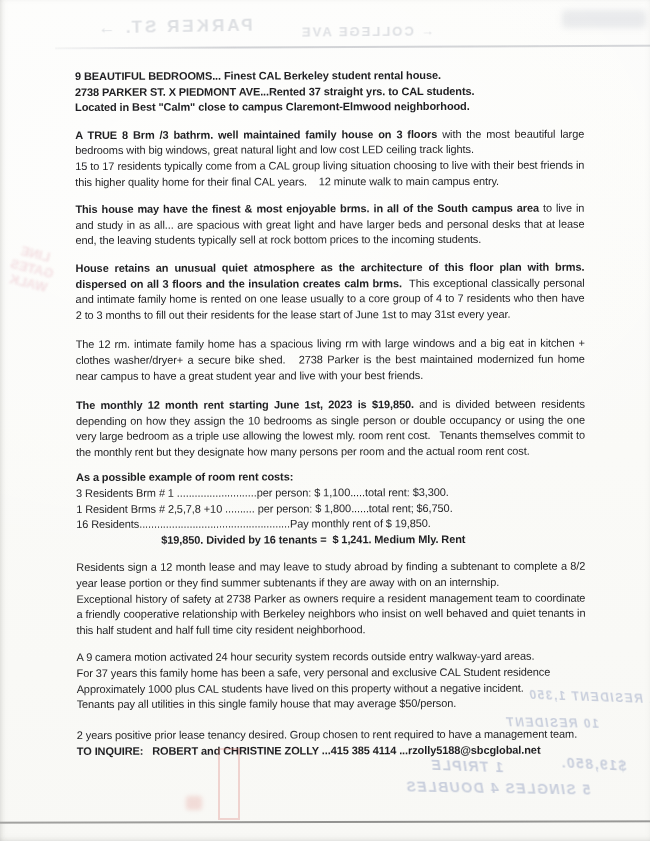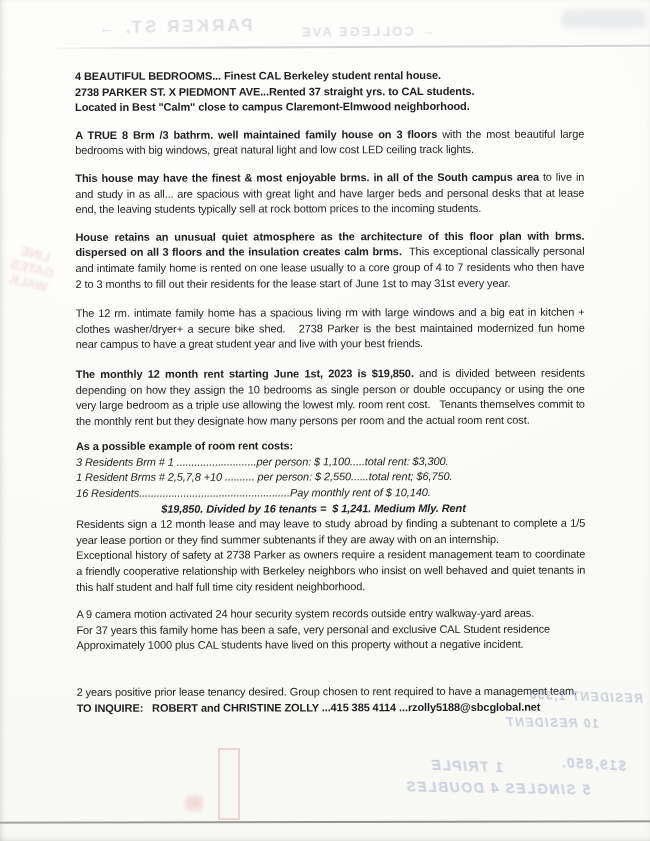--- a/index.html
+++ b/index.html
@@ -25,23 +25,23 @@
     color: #1f1f22;
     font-size: 11px;
     line-height: 15.6px;
     letter-spacing: -0.1px;
     transform: rotate(-0.15deg);
     transform-origin: top left;
   }
   .content p { margin: 0 0 12px 0; }
   .content b, .content .b { font-weight: 700; }
   .justify { text-align: justify; }
-  .rent-block { }
-  .rent-block .rent-row { white-space: nowrap; font-style: italic; }
-  .rent-summary { font-weight: 700; padding-left: 85px; white-space: nowrap; font-style: italic; }
+  .rent-block { margin-bottom: 12px; }
+  .rent-block .rent-row { white-space: nowrap; }
+  .rent-summary { font-weight: 700; padding-left: 85px; white-space: nowrap; }
   .facts { margin-top: 24px; }
 
   
   .bt {
     position: absolute;
     transform: scaleX(-1);
     color: rgba(148,155,170,.30);
     font-weight: 700;
     filter: blur(0.6px);
     white-space: nowrap;
@@ -91,27 +91,28 @@
 
   <div class="bt bt-parker">PARKER  ST. →</div>
   <div class="bt bt-college">← COLLEGE AVE</div>
   <div class="bt-tr-smudge"></div>
   <div class="bt-topline"></div>
   <div class="bt bt-pink">LINE GATES WALK</div>
 
   <div class="content">
 
     <p class="b">
-      <span>4 BEAUTIFUL BEDROOMS... Finest CAL Berkeley student rental house.</span><br>
+      <span>9 BEAUTIFUL BEDROOMS... Finest CAL Berkeley student rental house.</span><br>
       <span>2738 PARKER ST. X PIEDMONT AVE...Rented 37 straight yrs. to CAL students.</span><br>
       <span>Located in Best "Calm" close to campus Claremont-Elmwood neighborhood.</span>
     </p>
 
     <p class="justify">
       <b>A TRUE 8 Brm /3 bathrm. well maintained family house on 3 floors</b><span> with the most beautiful large bedrooms with big windows, great natural light and low cost LED ceiling track lights.</span><br>
+      <span>15 to 17 residents typically come from a CAL group living situation choosing to live with their best friends in this higher quality home for their final CAL years. &nbsp;&nbsp; 12 minute walk to main campus entry.</span>
     </p>
 
     <p class="justify">
       <b>This house may have the finest &amp; most enjoyable brms. in all of the South campus area</b><span> to live in and study in as all... are spacious with great light and have larger beds and personal desks that at lease end, the leaving students typically sell at rock bottom prices to the incoming students.</span>
     </p>
 
     <p class="justify" style="margin-bottom:14px;">
       <b>House retains an unusual quiet atmosphere as the architecture of this floor plan with brms. dispersed on all 3 floors and the insulation creates calm brms.</b><span> &nbsp;This exceptional classically personal and intimate family home is rented on one lease usually to a core group of 4 to 7 residents who then have 2 to 3 months to fill out their residents for the lease start of June 1st to may 31st every year.</span>
     </p>
 
@@ -119,35 +120,35 @@
       <span>The 12 rm. intimate family home has a spacious living rm with large windows and a big eat in kitchen + clothes washer/dryer+ a secure bike shed. &nbsp; 2738 Parker is the best maintained modernized fun home near campus to have a great student year and live with your best friends.</span>
     </p>
 
     <p class="justify" style="margin-bottom:10px;">
       <b>The monthly 12 month rent starting June 1st, 2023 is $19,850.</b><span> and is divided between residents depending on how they assign the 10 bedrooms as single person or double occupancy or using the one very large bedroom as a triple use allowing the lowest mly. room rent cost. &nbsp; Tenants themselves commit to the monthly rent but they designate how many persons per room and the actual room rent cost.</span>
     </p>
 
     <div class="rent-block">
       <div class="b">As a possible example of room rent costs:</div>
       <div class="rent-row">3 Residents Brm # 1 ...........................per person: $ 1,100.....total rent: $3,300.</div>
-      <div class="rent-row">1 Resident Brms # 2,5,7,8 +10 .......... per person: $ 2,550......total rent; $6,750.</div>
-      <div class="rent-row">16 Residents...................................................Pay monthly rent of $ 10,140.</div>
+      <div class="rent-row">1 Resident Brms # 2,5,7,8 +10 .......... per person: $ 1,800......total rent; $6,750.</div>
+      <div class="rent-row">16 Residents...................................................Pay monthly rent of $ 19,850.</div>
       <div class="rent-summary">$19,850. Divided by 16 tenants = &nbsp;$ 1,241. Medium Mly. Rent</div>
     </div>
 
     <p class="justify">
-      <span>Residents sign a 12 month lease and may leave to study abroad by finding a subtenant to complete a 1/5 year lease portion or they find summer subtenants if they are away with on an internship.</span><br>
+      <span>Residents sign a 12 month lease and may leave to study abroad by finding a subtenant to complete a 8/2 year lease portion or they find summer subtenants if they are away with on an internship.</span><br>
       <span>Exceptional history of safety at 2738 Parker as owners require a resident management team to coordinate a friendly cooperative relationship with Berkeley neighbors who insist on well behaved and quiet tenants in this half student and half full time city resident neighborhood.</span>
     </p>
 
     <p class="facts">
       <span>A 9 camera motion activated 24 hour security system records outside entry walkway-yard areas.</span><br>
       <span>For 37 years this family home has been a safe, very personal and exclusive CAL Student residence</span><br>
       <span>Approximately 1000 plus CAL students have lived on this property without a negative incident.</span><br>
-      <br>
+      <span>Tenants pay all utilities in this single family house that may average $50/person.</span><br>
       <br>
       <span>2 years positive prior lease tenancy desired. Group chosen to rent required to have a management team.</span><br>
       <b>TO INQUIRE: &nbsp; ROBERT and CHRISTINE ZOLLY ...415 385 4114 ...rzolly5188@sbcglobal.net</b>
     </p>
 
   </div>
 
   <div class="bt bt-blue hw-1">1 RESIDENT  1,350</div>
   <div class="bt bt-blue hw-2">10 RESIDENT</div>
   <div class="bt bt-blue hw-3">1 TRIPLE</div>

